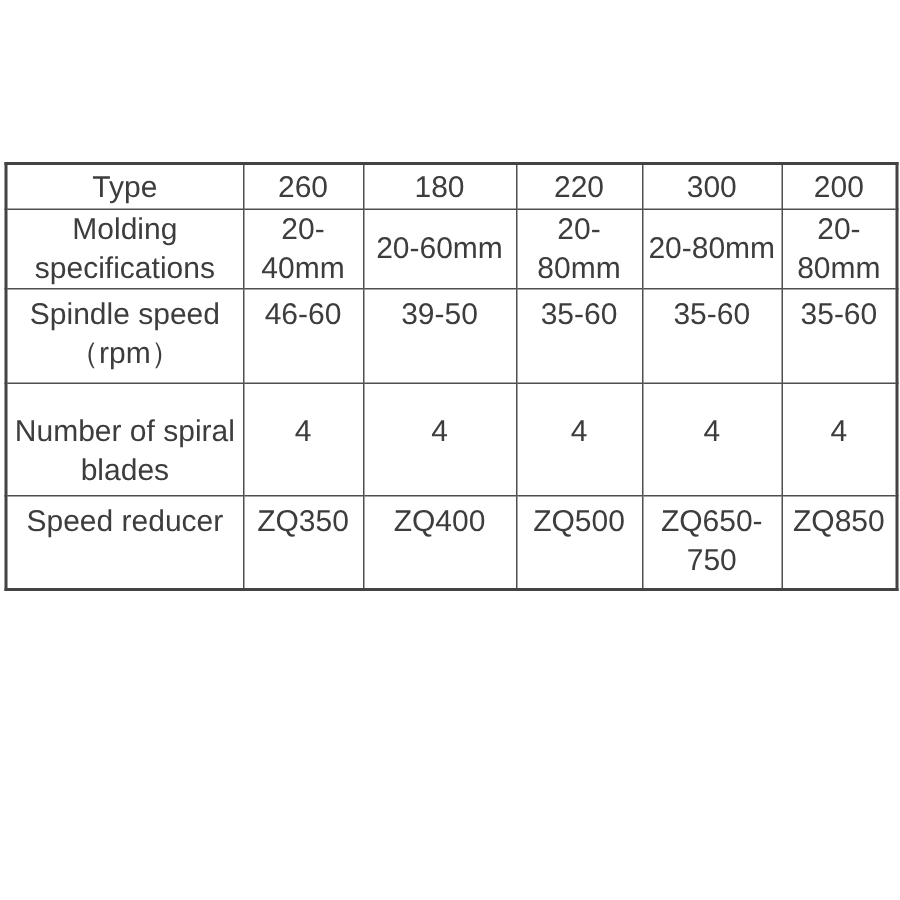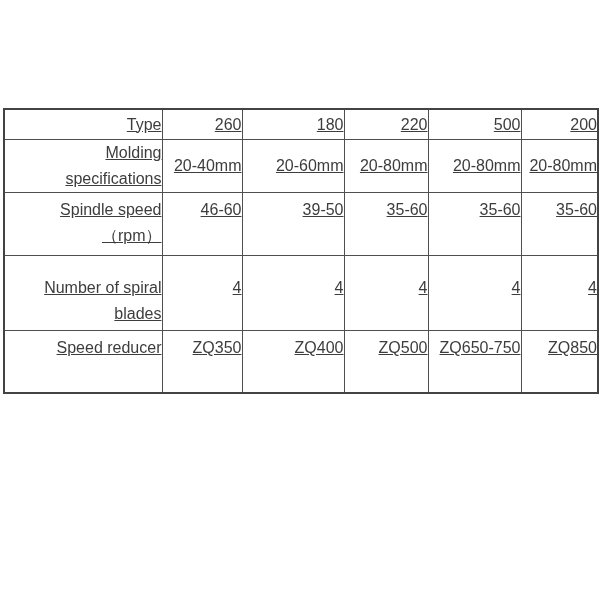--- a/index.html
+++ b/index.html
@@ -22,29 +22,28 @@
     left: 3px;
     top: 108px;
     width: 594px;
     border-collapse: collapse;
     table-layout: fixed;
     border: 2px solid #434343;
   }
   table.spec-table td {
     border: 1px solid #4f4f4f;
     color: #3d3d3d;
-    font-size: 16px;
+    font-size: 20px;
     line-height: 26px;
-    text-align: right;
+    text-align: center;
     vertical-align: middle;
     padding: 0;
     white-space: pre-wrap;
     overflow: hidden;
     word-wrap: break-word;
-    text-decoration: underline;
   }
   
   tr.r1 td { height: 29px; }
   tr.r2 td { height: 50px; line-height: 25px; vertical-align: top; padding-top: 2px; }
   tr.r3 td { height: 28px; }
   tr.r4 td { height: 58px; vertical-align: top; padding-top: 4px; }
   tr.r5 td { height: 55px; vertical-align: top; padding-top: 19px; }
   tr.r6 td { height: 103px; line-height: 27px; vertical-align: top; padding-top: 0; }
   tr.r7 td { height: 57px; vertical-align: top; padding-top: 4px; }
 </style>
@@ -60,21 +59,21 @@
       <col style="width:84px">
       <col style="width:93px">
       <col style="width:77px">
     </colgroup>
     <tbody>
       <tr class="r1">
         <td>Type</td>
         <td>260</td>
         <td>180</td>
         <td>220</td>
-        <td>500</td>
+        <td>300</td>
         <td>200</td>
       </tr>
       <tr class="r3">
         <td>Molding specifications</td>
         <td>20-40mm</td>
         <td>20-60mm</td>
         <td>20-80mm</td>
         <td>20-80mm</td>
         <td>20-80mm</td>
       </tr>

